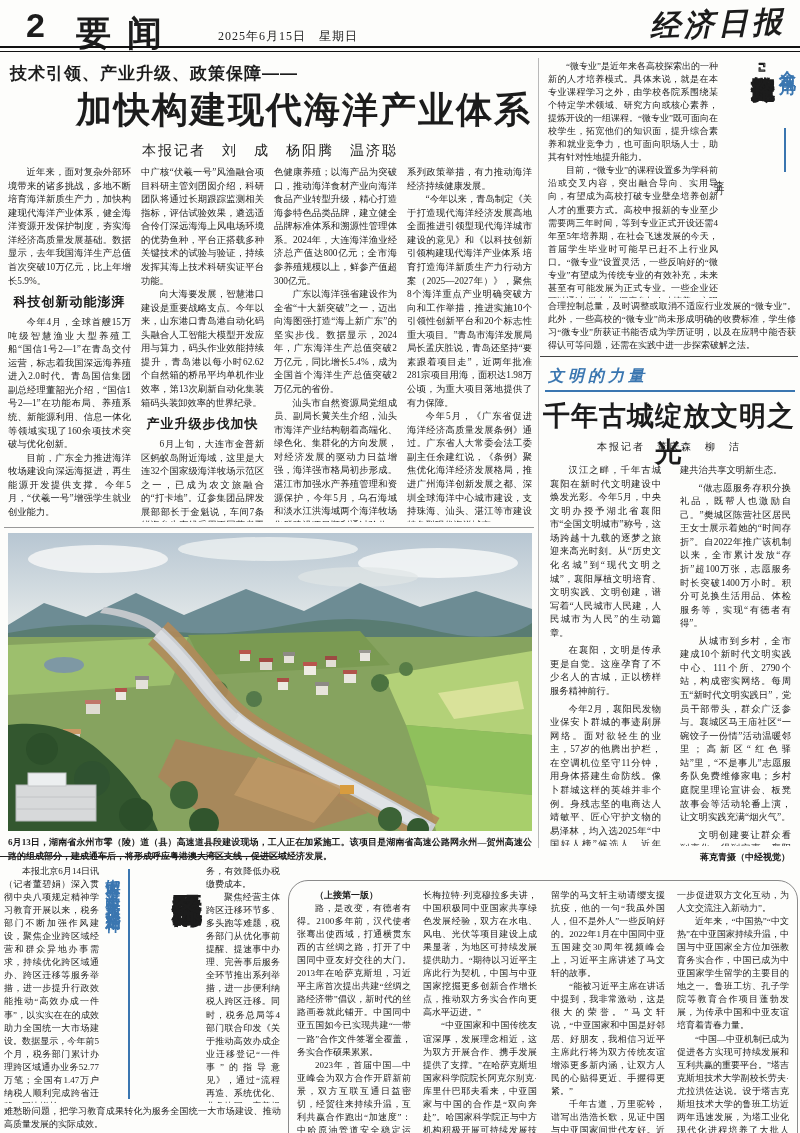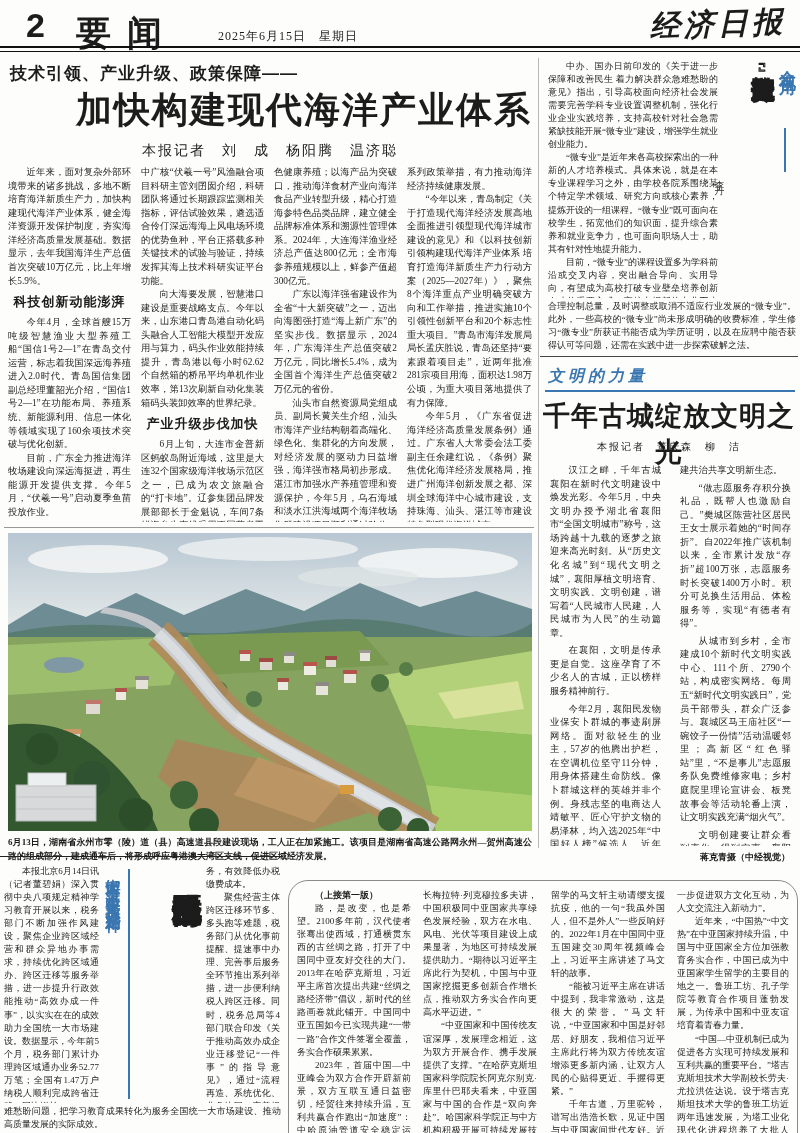--- a/index.html
+++ b/index.html
@@ -86,21 +86,21 @@
   </div>
 
   <div class="kicker">技术引领、产业升级、政策保障——</div>
   <h1 class="main-headline" style="margin:0;">加快构建现代海洋产业体系</h1>
   <div class="main-byline">本报记者　刘　成　杨阳腾　温济聪</div>
 
   <div class="ncol c1">
     <p class="p">近年来，面对复杂外部环境带来的诸多挑战，多地不断培育海洋新质生产力，加快构建现代海洋产业体系，健全海洋资源开发保护制度，夯实海洋经济高质量发展基础。数据显示，去年我国海洋生产总值首次突破10万亿元，比上年增长5.9%。</p>
     <p class="sub">科技创新动能澎湃</p>
     <p class="p">今年4月，全球首艘15万吨级智慧渔业大型养殖工船“国信1号2—1”在青岛交付运营，标志着我国深远海养殖进入2.0时代。青岛国信集团副总经理董韶光介绍，“国信1号2—1”在功能布局、养殖系统、新能源利用、信息一体化等领域实现了160余项技术突破与优化创新。</p>
-    <p class="p">目前，广东全力推进海洋牧场建设向深远海挺进，再生能源开发提供支撑。今年5月，“伏羲一号”启动夏季鱼苗投放作业。</p>
+    <p class="p">目前，广东全力推进海洋牧场建设向深远海挺进，再生能源开发提供支撑。今年5月，“伏羲一号”增强学生就业创业能力。</p>
   </div>
   <div class="ncol c2">
     <p class="p" style="text-indent:0;">中广核“伏羲一号”风渔融合项目科研主管刘囝囡介绍，科研团队将通过长期跟踪监测相关指标，评估试验效果，遴选适合伶仃深远海海上风电场环境的优势鱼种，平台正搭载多种关键技术的试验与验证，持续发挥其海上技术科研实证平台功能。</p>
     <p class="p">向大海要发展，智慧港口建设是重要战略支点。今年以来，山东港口青岛港自动化码头融合人工智能大模型开发应用与算力，码头作业效能持续提升，青岛港以每小时62.62个自然箱的桥吊平均单机作业效率，第13次刷新自动化集装箱码头装卸效率的世界纪录。</p>
     <p class="sub">产业升级步伐加快</p>
     <p class="p">6月上旬，大连市金普新区蚂蚁岛附近海域，这里是大连32个国家级海洋牧场示范区之一，已成为农文旅融合的“打卡地”。辽参集团品牌发展部部长于金魁说，车间7条鲜海参生产线采用不同蒸煮工艺，日加工鲜活海参达70吨。</p>
 
   </div>
   <div class="ncol c3">
     <p class="p" style="text-indent:0;">色健康养殖；以海产品为突破口，推动海洋食材产业向海洋食品产业转型升级，精心打造海参特色品类品牌，建立健全品牌标准体系和溯源性管理体系。2024年，大连海洋渔业经济总产值达800亿元；全市海参养殖规模以上，鲜参产值超300亿元。</p>
@@ -115,21 +115,20 @@
 
   </div>
 
   <div class="vline-main"></div>
 
   <div class="gold-tag" style="color:#3a76b0;">金视角</div>
   <div class="gold-line" style="background:#3a76b0;"></div>
   <div class="micro-headline"><span class="q">『</span><span>微专业</span><span class="q">』</span><span>拓宽就业路</span></div>
   <div class="micro-author">李丹</div>
   <div class="micro-body">
-    <p class="p">中办、国办日前印发的《关于进一步保障和改善民生 着力解决群众急难愁盼的意见》指出，引导高校面向经济社会发展需要完善学科专业设置调整机制，强化行业企业实践培养，支持高校针对社会急需紧缺技能开展“微专业”建设，增强学生就业创业能力。</p>
     <p class="p">“微专业”是近年来各高校探索出的一种新的人才培养模式。具体来说，就是在本专业课程学习之外，由学校各院系围绕某个特定学术领域、研究方向或核心素养，提炼开设的一组课程。“微专业”既可面向在校学生，拓宽他们的知识面，提升综合素养和就业竞争力，也可面向职场人士，助其有针对性地提升能力。</p>
     <p class="p">目前，“微专业”的课程设置多为学科前沿或交叉内容，突出融合导向、实用导向，有望成为高校打破专业壁垒培养创新人才的重要方式。高校申报新的专业至少需要两三年时间，等到专业正式开设还需4年至5年培养期，在社会飞速发展的今天，首届学生毕业时可能早已赶不上行业风口。“微专业”设置灵活，一些反响好的“微专业”有望成为传统专业的有效补充，未来甚至有可能发展为正式专业。一些企业还可以通过“微专业”深度参与人才培养，实现专业教育与职业需求“双向奔赴”。</p>
 
   </div>
   <div class="micro-bottom">
     <p class="p" style="text-indent:0;margin:0;">合理控制总量，及时调整或取消不适应行业发展的“微专业”。此外，一些高校的“微专业”尚未形成明确的收费标准，学生修习“微专业”所获证书能否成为学历证明，以及在应聘中能否获得认可等问题，还需在实践中进一步探索破解之法。</p>
   </div>
   <div class="micro-sep"></div>
 
   <div class="civ-label" style="color:#3a76b0;">文明的力量</div>
@@ -243,21 +242,21 @@
       <p class="p" style="text-indent:0;">务，有效降低办税缴费成本。</p>
       <p class="p">聚焦经营主体跨区迁移环节多、多头跑等难题，税务部门从优化事前提醒、提速事中办理、完善事后服务全环节推出系列举措，进一步便利纳税人跨区迁移。同时，税务总局等4部门联合印发《关于推动高效办成企业迁移登记“一件事”的指导意见》，通过“流程再造、系统优化、业务协同、完善规则”，推动企业迁移登记实现“一次办、便捷办、高效办”。目前，迁移事项平均办理时长压缩了5天至10天，符合条件的企业当天即可顺利迁出。</p>
 
     </div>
     <div class="tax-bottom">难愁盼问题，把学习教育成果转化为服务全国统一大市场建设、推动高质量发展的实际成效。</div>
   </div>
 
   <div class="cont">
     <div class="cont-col cc1">
       <p class="lead">（上接第一版）</p>
-      <p class="p">路，是改变，也是希望。2100多年前，汉代使者张骞出使西域，打通横贯东西的古丝绸之路，打开了中国同中亚友好交往的大门。2013年在哈萨克斯坦，习近平主席首次提出共建“丝绸之路经济带”倡议，新时代的丝路画卷就此铺开。中国同中亚五国如今已实现共建“一带一路”合作文件签署全覆盖，务实合作硕果累累。</p>
+      <p class="p">路，是改变，有德者有得。2100多年前，汉代使者张骞出使西域，打通横贯东西的古丝绸之路，打开了中国同中亚友好交往的大门。2013年在哈萨克斯坦，习近平主席首次提出共建“丝绸之路经济带”倡议，新时代的丝路画卷就此铺开。中国同中亚五国如今已实现共建“一带一路”合作文件签署全覆盖，务实合作硕果累累。</p>
       <p class="p">2023年，首届中国—中亚峰会为双方合作开辟新前景，双方互联互通日益密切，经贸往来持续升温，互利共赢合作跑出“加速度”：中哈原油管道安全稳定运营，中吉别迭里口岸实现阶段性通车，中国多地常态化开行中亚班列，中国与中亚国家贸易总额连创新高……</p>
 
     </div>
     <div class="cont-col cc2">
       <p class="p" style="text-indent:0;">长梅拉特·列克穆拉多夫讲，中国积极同中亚国家共享绿色发展经验，双方在水电、风电、光伏等项目建设上成果显著，为地区可持续发展提供助力。“期待以习近平主席此行为契机，中国与中亚国家挖掘更多创新合作增长点，推动双方务实合作向更高水平迈进。”</p>
       <p class="p">“中亚国家和中国传统友谊深厚，发展理念相近，这为双方开展合作、携手发展提供了支撑。”在哈萨克斯坦国家科学院院长阿克尔别克·库里什巴耶夫看来，中亚国家与中国的合作是“双向奔赴”。哈国家科学院正与中方机构积极开展可持续发展技术合作项目，库里什巴耶夫也因此更加忙碌。“期待聆听习近平主席在第二届峰会上提出面向未来的发展倡议，推动中亚国家与中国实现共同繁荣。”他说。</p>
 
     </div>
     <div class="cont-col cc3">
       <p class="p" style="text-indent:0;">留学的马文轩主动请缨支援抗疫，他的一句“我虽外国人，但不是外人”一些反响好的。2022年1月在中国同中亚五国建交30周年视频峰会上，习近平主席讲述了马文轩的故事。</p>

